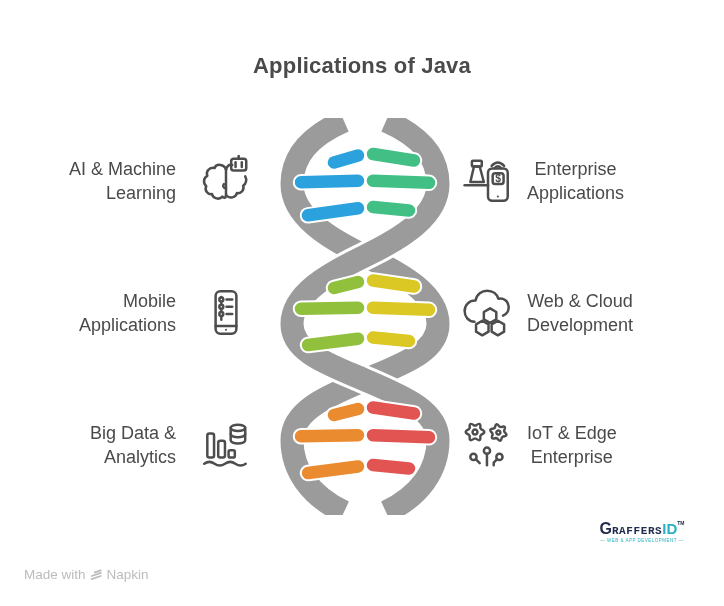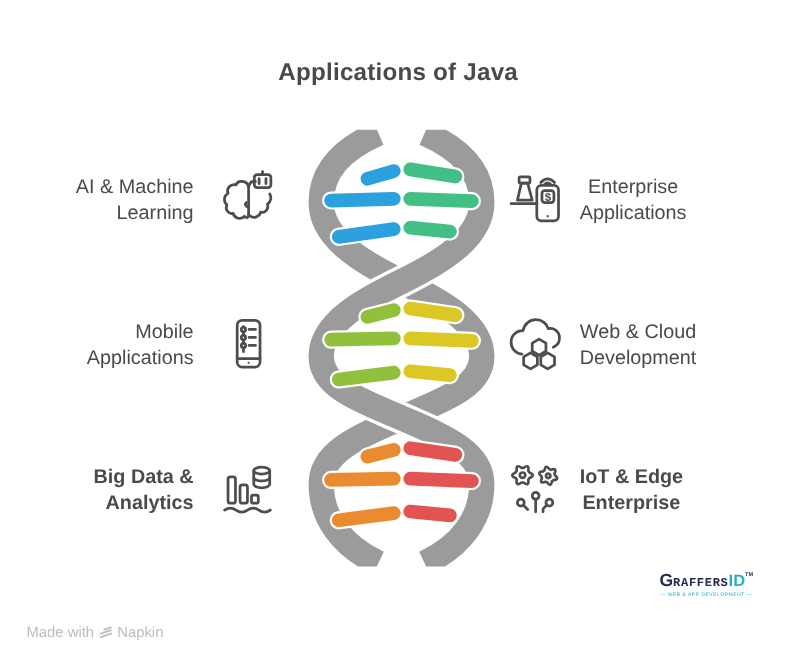--- a/index.html
+++ b/index.html
@@ -7,21 +7,21 @@
     position:relative;width:724px;height:606px;background:#fff;overflow:hidden;
     font-family:"Liberation Sans",sans-serif;color:var(--text,#4a4a4a);border-radius:30px;
   }
   .page-title{
     position:absolute;left:0;top:53px;width:724px;text-align:center;
     font-size:22px;font-weight:bold;letter-spacing:.2px;color:var(--text,#4a4a4a);
   }
   .row{position:absolute;display:flex;align-items:center;height:62px;}
   .row-left{left:38px;width:216px;justify-content:flex-end;gap:22px;}
   .row-right{left:460px;width:240px;justify-content:flex-start;gap:11px;}
-  .r1{top:150px;} .r2{top:282px;} .r3{top:414px;font-weight:bold;}
+  .r1{top:150px;} .r2{top:282px;} .r3{top:414px;}
   .item-label{font-size:18px;line-height:24px;color:var(--text,#4a4a4a);}
   .row-left .item-label{text-align:right;}
   .row-right .item-label{text-align:center;}
   .icon{width:56px;height:56px;display:flex;align-items:center;justify-content:center;color:var(--icon-stroke,#4d4d4d);flex:0 0 auto;}
   .icon svg{display:block;}
   .icon svg *{vector-effect:none;}
   .helix-wrap{position:absolute;left:268px;top:118px;width:194px;height:397px;}
   .strand{stroke:var(--strand,#9b9b9b);}
   .watermark{
     position:absolute;left:24px;top:567px;display:flex;align-items:center;gap:4px;

